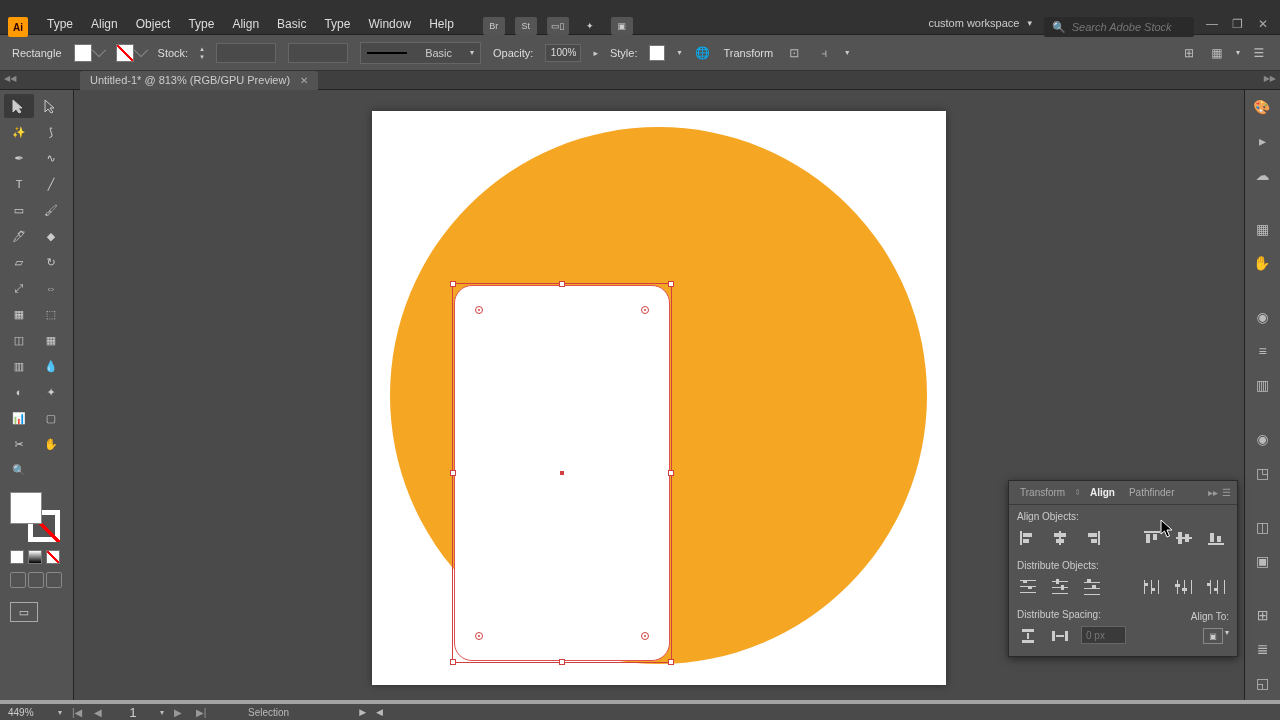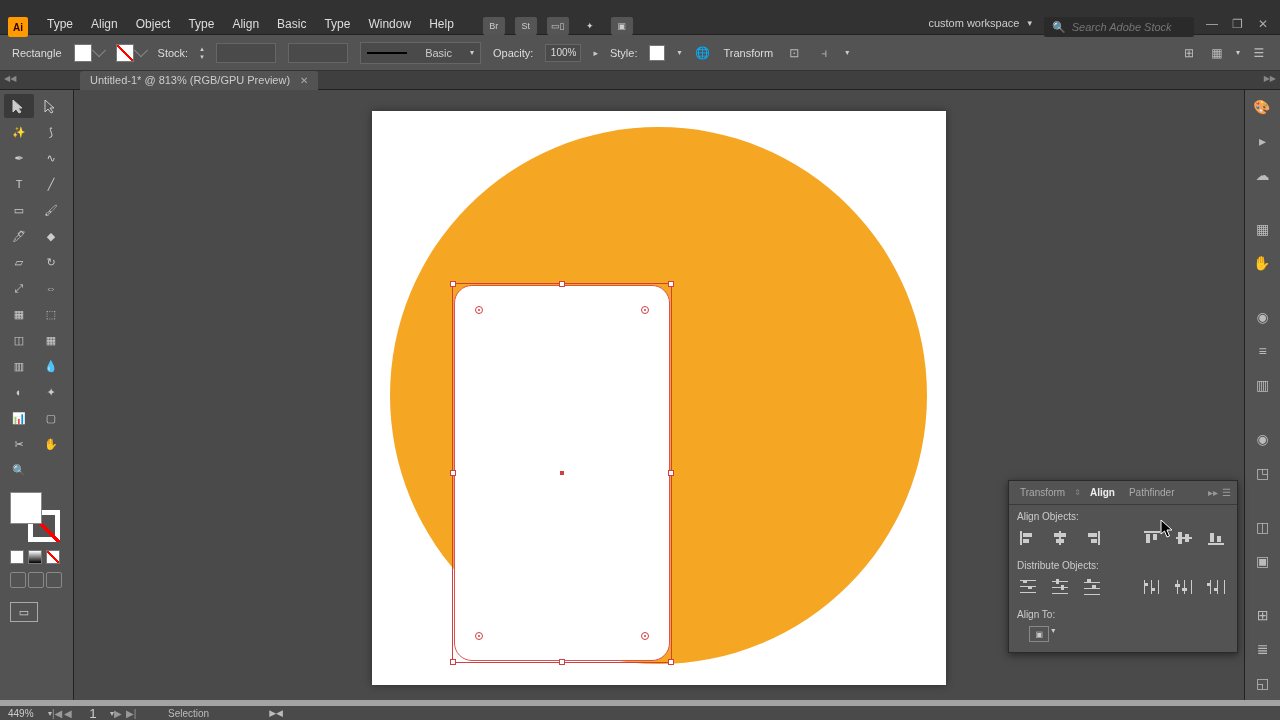--- a/index.html
+++ b/index.html
@@ -90,21 +90,21 @@
 .ap-section { padding: 6px 8px; }
 .ap-label { font-size: 10px; color: #ccc; margin-bottom: 6px; }
 .ap-row { display: flex; gap: 10px; }
 .ap-btn { width: 22px; height: 20px; display: flex; align-items: center; justify-content: center; cursor: pointer; }
 .ap-btn svg { width: 18px; height: 16px; }
 .ap-space-in { width: 45px; height: 18px; background: #3a3a3a; border: 1px solid #666; font-size: 10px; color: #777; padding-left: 4px; }
 .ap-bottom { display: flex; justify-content: space-between; padding: 6px 8px 10px; font-size: 10px; align-items: center; }
 .align-to-ico { width: 20px; height: 16px; border: 1px solid #888; display:flex; align-items:center; justify-content:center; font-size:8px; }
 
 
-.status { position: absolute; bottom: 0; left: 0; right: 0; height: 20px; background: #4a4a4a; border-top: 6px solid #a3a3a3; display: flex; align-items: center; padding: 0 8px; gap: 0; font-size: 10px; color: #bbb; }
+.status { position: absolute; bottom: 0; left: 0; right: 0; height: 20px; background: #4a4a4a; border-top: 4px solid #a3a3a3; display: flex; align-items: center; padding: 0 8px; gap: 10px; font-size: 10px; color: #bbb; }
 .zoom-in { width: 40px; background: transparent; border: none; color: #ccc; font-size: 10px; }
 .nav-btn { width: 12px; color: #999; }
 .page-in { width: 34px; background: transparent; border: none; color: #ccc; text-align: center; }
 
 .cursor { position: absolute; width: 14px; height: 20px; pointer-events: none; }
 .cursor svg { width: 14px; height: 20px; }
 </style>
 </head>
 <body>
 
@@ -412,20 +412,40 @@
             <rect x="10" y="1" width="1" height="14" fill="#ccc"></rect>
             <rect x="17" y="1" width="1" height="14" fill="#ccc"></rect>
             <rect x="0" y="4" width="4" height="3" fill="#ccc"></rect>
             <rect x="7" y="9" width="4" height="3" fill="#ccc"></rect>
           </svg>
         </div>
     </div>
   </div>
   <div class="ap-bottom">
     <div>
+      <div class="ap-label">Distribute Spacing:</div>
+      <div class="ap-row" style="margin-top:4px">
+        <div class="ap-btn">
+            <svg viewBox="0 0 18 16">
+              <rect x="3" y="1" width="12" height="3" fill="#ccc"></rect>
+              <rect x="3" y="12" width="12" height="3" fill="#ccc"></rect>
+              <rect x="8" y="5" width="2" height="6" fill="#ccc"></rect>
+            </svg>
+          </div>
+        <div class="ap-btn">
+            <svg viewBox="0 0 18 16">
+              <rect x="1" y="3" width="3" height="10" fill="#ccc"></rect>
+              <rect x="14" y="3" width="3" height="10" fill="#ccc"></rect>
+              <rect x="5" y="7" width="8" height="2" fill="#ccc"></rect>
+            </svg>
+          </div>
+        <input class="ap-space-in" disabled="" value="0 px" style="">
+      </div>
+    </div>
+    <div>
       <div class="ap-label">Align To:</div>
       <div style="display:flex;gap:2px;margin-top:4px;justify-content:flex-end">
         <div class="align-to-ico">▣</div>
         <span style="font-size:8px">▾</span>
       </div>
     </div>
   </div>
 </div>
 
 <div class="cursor" style="left:1160px; top:519px;">

